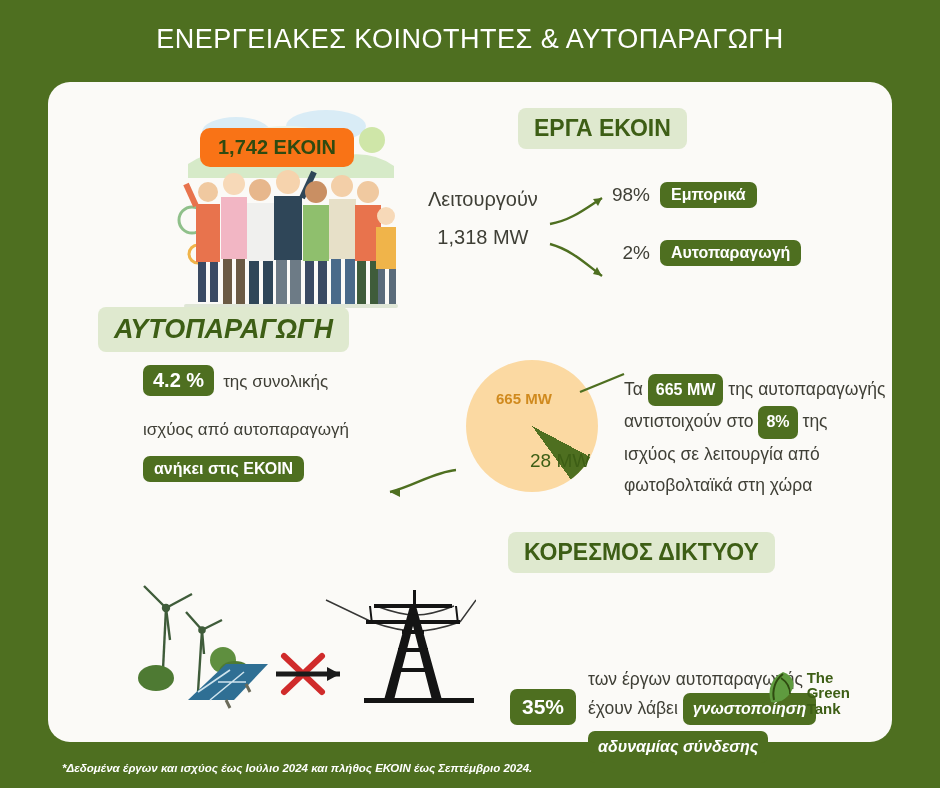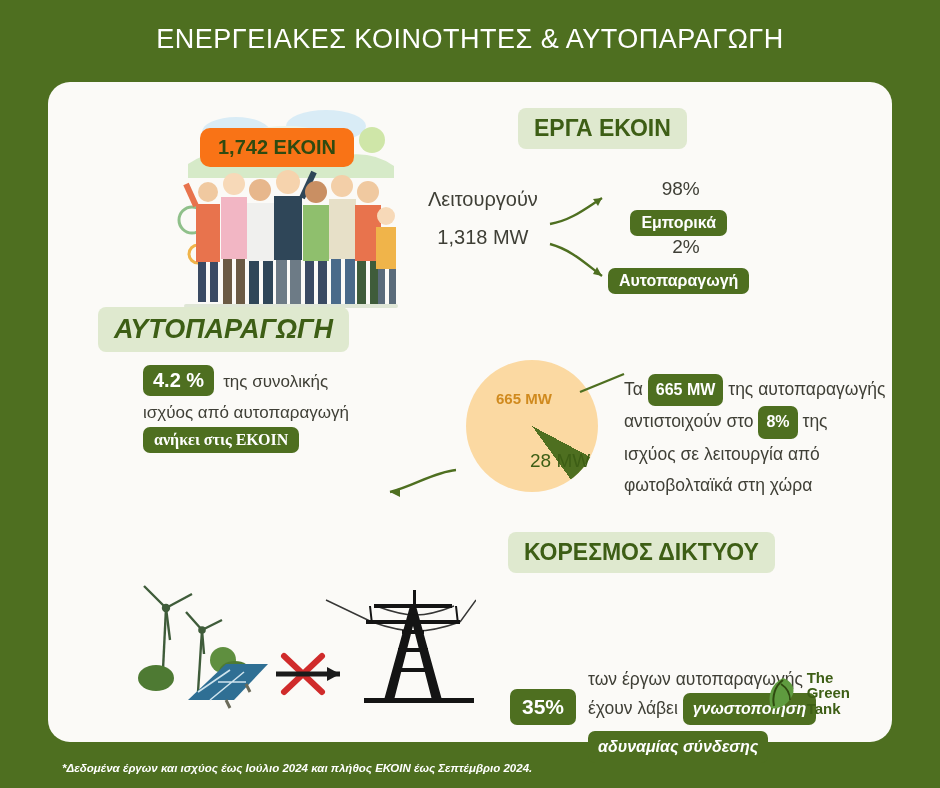--- a/index.html
+++ b/index.html
@@ -95,30 +95,30 @@
   .sec-kores { position: absolute; left: 460px; top: 450px; }
   .sec-kores .pill-light { font-size: 23px; }
 
   
   .erga-left {
     position: absolute; left: 380px; top: 98px;
     color: #3f3f36; font-size: 20px; text-align: center;
     line-height: 1.9;
   }
   .erga-rows { position: absolute; left: 560px; top: 96px; }
-  .erga-row { display: flex; align-items: center; gap: 10px; height: 34px; flex-direction: column; }
+  .erga-row { display: flex; align-items: center; gap: 10px; height: 34px; }
   .erga-row + .erga-row { margin-top: 24px; }
   .erga-pct { color: #3f3f36; font-size: 19px; min-width: 42px; text-align: right;}
   .arrow-svg { position: absolute; left: 498px; top: 100px; }
 
   
   .auto-left { position: absolute; left: 95px; top: 283px; width: 290px; }
   .auto-left .line1 { display: flex; align-items: baseline; gap: 9px; }
-  .auto-left .line2 { margin-top: 7px; color: #3f3f36; font-size: 17px; }
-  .auto-left .line3 { margin-top: 4px; font-family: Liberation Serif, serif; }
+  .auto-left .line2 { margin-top: 24px; color: #3f3f36; font-size: 17px; }
+  .auto-left .line3 { margin-top: 16px; }
   .pie-wrap { position: absolute; left: 418px; top: 278px; }
   .pie {
     width: 132px; height: 132px; border-radius: 50%;
     background: #fbd9a2;
     position: relative;
   }
   .pie-slice {
     position: absolute; inset: 0; border-radius: 50%;
     background: conic-gradient(from 118deg, #4e6f20 0deg 26deg, transparent 26deg 360deg);
   }
@@ -142,21 +142,21 @@
   .kores-text {
     position: absolute; left: 540px; top: 583px; width: 320px;
     color: #3f3f36; font-size: 17.5px; line-height: 1.62;
   }
   .kores-text .pill-dark { font-style: italic; font-size: 16px; padding: 3px 10px; }
   .kores-l3 { margin-top: 6px; }
 
   
   .logo {
     position: absolute; right: 42px; bottom: 26px;
-    display: flex; align-items: flex-end; gap: 6px;
+    display: flex; align-items: flex-start; gap: 6px;
   }
   .logo-text {
     color: #3d5e15; font-weight: bold; font-size: 15px; line-height: 1.02;
   }
   .logo-text span { display: block; }
 
   
   .energy-art { position: absolute; left: 78px; top: 478px; }
 </style>
 </head>

